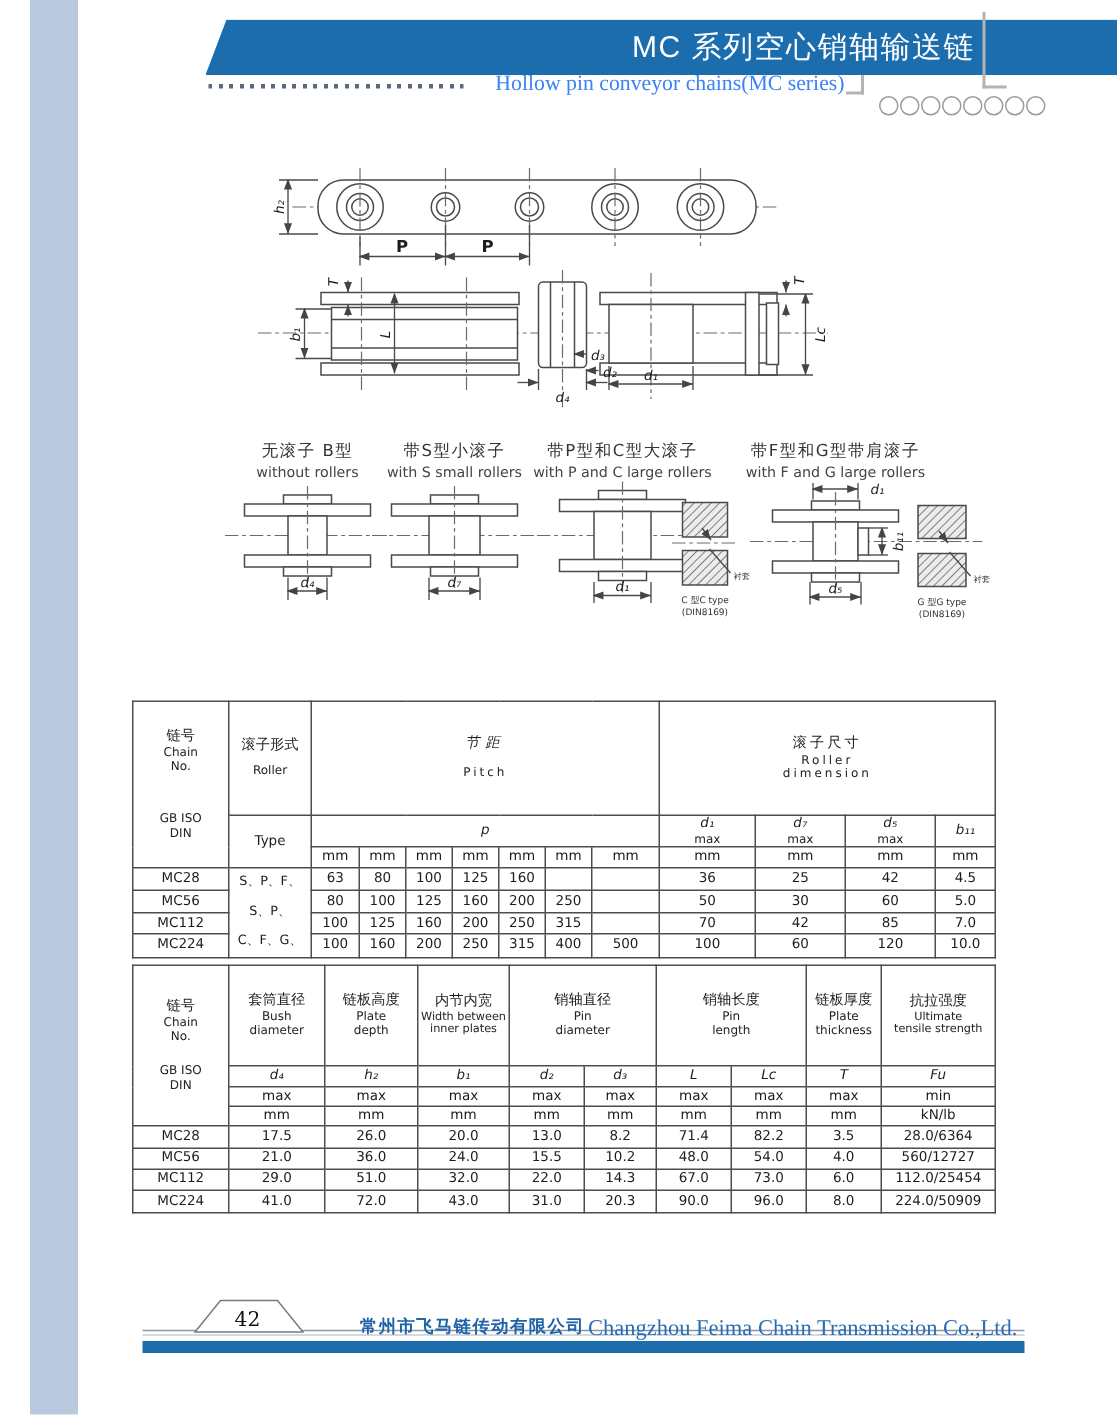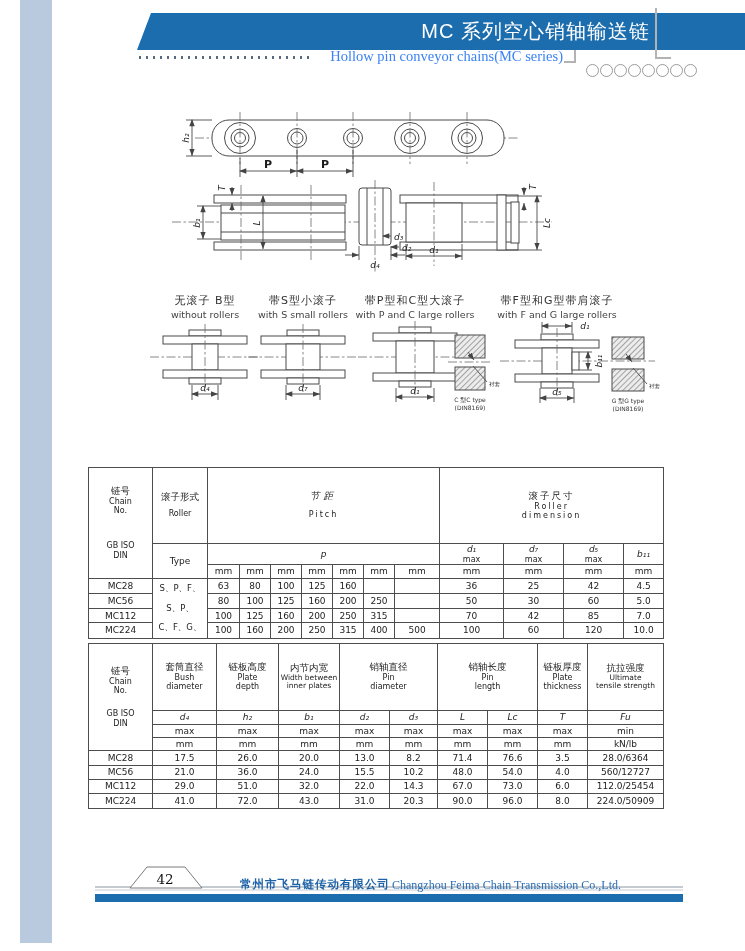--- a/index.html
+++ b/index.html
@@ -42,21 +42,21 @@
   .ls2{letter-spacing:2px;}
   .ls4{letter-spacing:4px;font-style:italic;}
   .sym{font-size:9px;font-style:italic;}
   .max,.unit{font-size:8px;}
   .chain-h{height:100%;}
   .chain-h .sp{height:26px;}
   .typecell div{font-size:8.5px;line-height:19.5px;text-align:center;}
 
   
   .company-cn{left:240px;top:877px;font-size:11.5px;font-weight:bold;color:#1e63a8;letter-spacing:1px;}
-  .company-en{left:392px;top:878px;font-family:"Liberation Serif",serif;font-size:12px;color:#2a6db5;}
+  .company-en{left:392px;top:878px;font-family:"Liberation Serif",serif;font-size:15px;color:#2a6db5;}
 
   
   svg .ln{stroke:#4a4a4a;stroke-width:1;fill:none;}
   svg .fw{stroke:#4a4a4a;stroke-width:1;fill:#ffffff;}
   svg .cl{stroke:#6a6a6a;stroke-width:0.8;fill:none;stroke-dasharray:9 2.5 2.5 2.5;}
   svg .dim{stroke:#4a4a4a;stroke-width:0.9;fill:none;}
   svg .dl{font-family:"DejaVu Sans",sans-serif;font-style:italic;font-size:9px;fill:#1c1c1c;}
   svg .dlb{font-family:"DejaVu Sans",sans-serif;font-weight:bold;font-size:11px;fill:#1c1c1c;}
   svg .tcn{font-family:"DejaVu Sans",sans-serif;font-size:11px;fill:#333;letter-spacing:1px;}
   svg .ten{font-family:"DejaVu Sans",sans-serif;font-size:9.5px;fill:#444;}
@@ -546,21 +546,21 @@
       <td class="unit">kN/lb</td>
     </tr>
     <tr style="height:15px">
       <td>MC28</td>
           <td>17.5</td>
       <td>26.0</td>
           <td>20.0</td>
       <td>13.0</td>
           <td>8.2</td>
       <td>71.4</td>
-          <td>76.6</td>
+          <td>82.2</td>
       <td>3.5</td>
           <td>28.0/6364</td>
     </tr>
     <tr style="height:14px">
       <td>MC56</td>
           <td>21.0</td>
       <td>36.0</td>
           <td>24.0</td>
       <td>15.5</td>
           <td>10.2</td>

